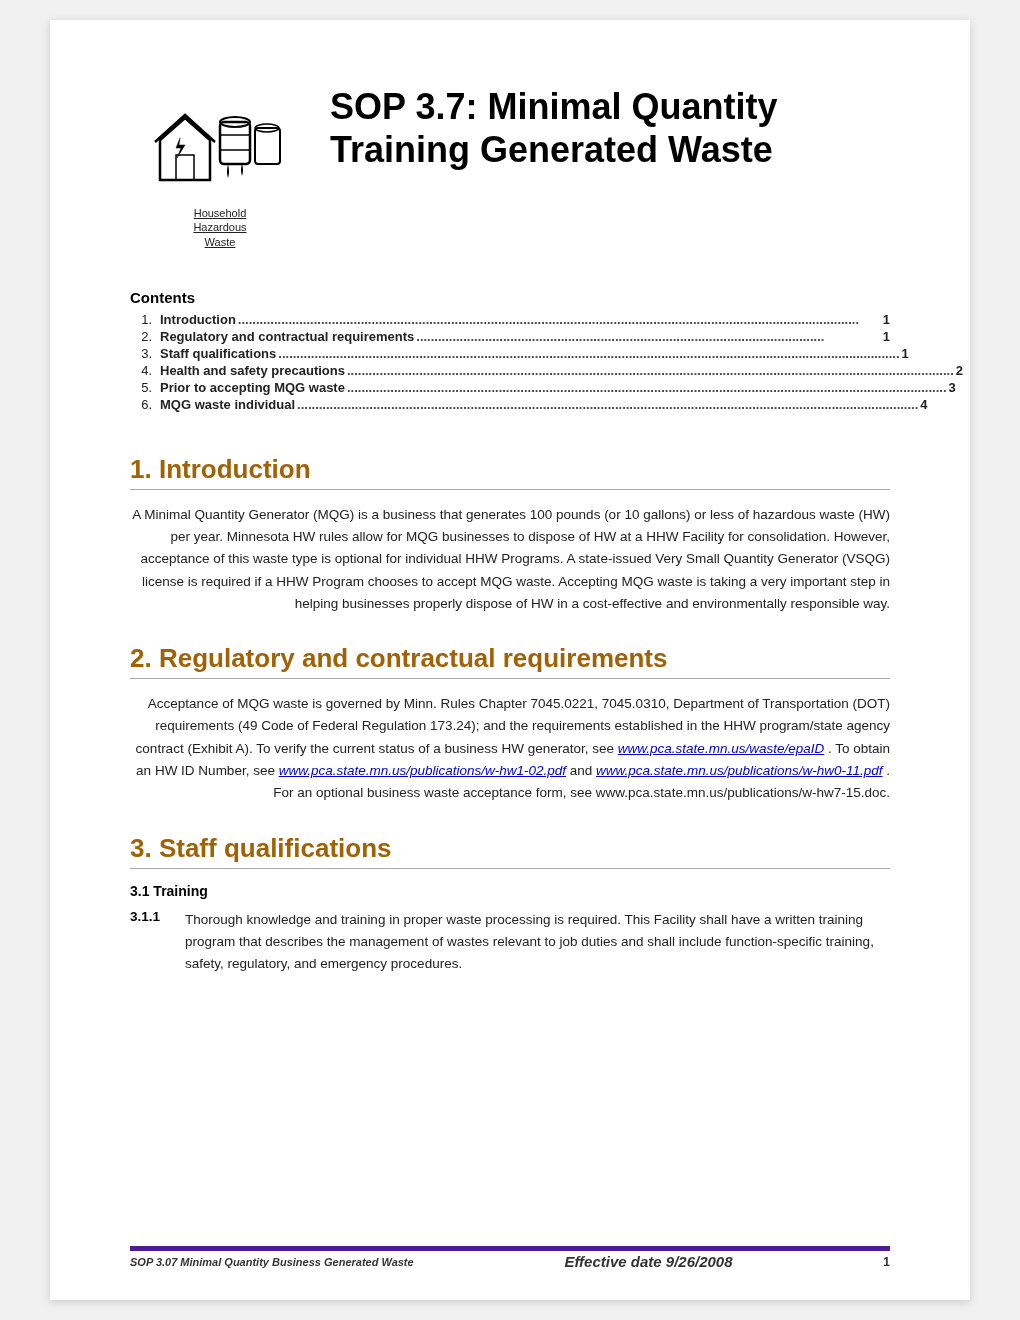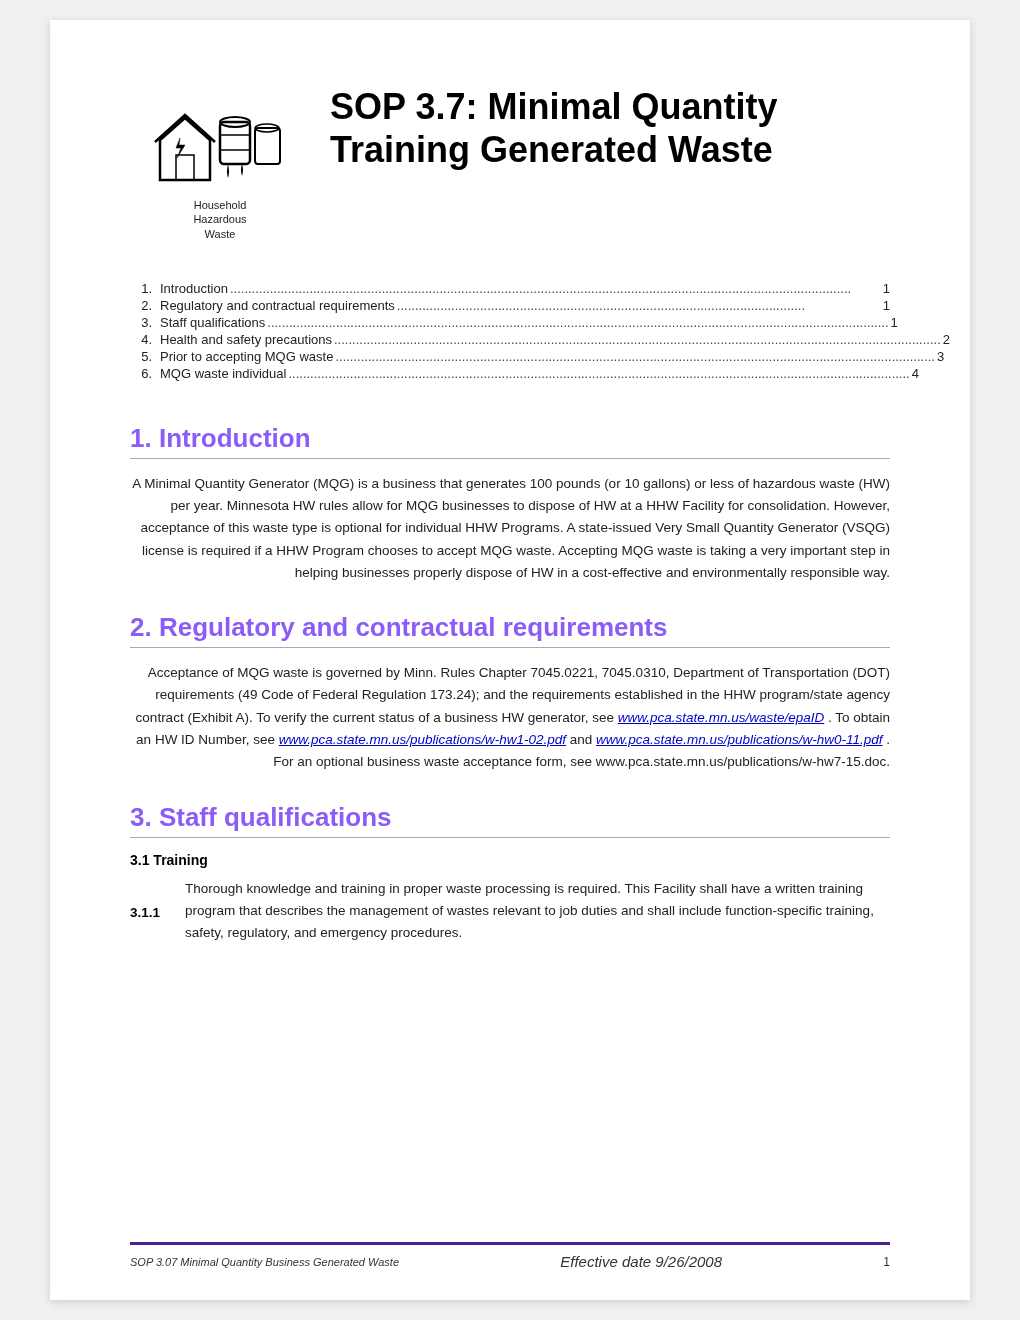--- a/index.html
+++ b/index.html
@@ -41,21 +41,22 @@
     .logo-svg {
       width: 140px;
       height: 110px;
     }
 
     .logo-caption {
       font-size: 11px;
       text-align: center;
       line-height: 1.3;
       color: #222;
-      margin-top: 8px;
+      margin-top: 16px;
+      text-decoration: underline;
     }
 
     .title-area {
       padding-left: 20px;
       padding-top: 5px;
     }
 
     .main-title {
       font-size: 36px;
       font-weight: bold;
@@ -91,20 +92,21 @@
     .toc-num {
       width: 30px;
       flex-shrink: 0;
       text-align: right;
       padding-right: 8px;
     }
 
     .toc-entry {
       flex: 1;
       display: flex;
+      font-weight: bold;
     }
 
     .toc-text {
       white-space: nowrap;
     }
 
     .toc-dots {
       flex: 1;
       overflow: hidden;
       margin: 0 2px;
@@ -112,21 +114,21 @@
     }
 
     .toc-page {
       flex-shrink: 0;
     }
 
     
     .section-heading {
       font-size: 26px;
       font-weight: bold;
-      color: #8b5cf6;
+      color: #a16207;
       border-bottom: 1px solid #aaa;
       padding-bottom: 4px;
       margin-bottom: 14px;
       margin-top: 28px;
     }
 
     .subsection-heading {
       font-size: 14px;
       font-weight: bold;
       color: #000;
@@ -154,41 +156,41 @@
       margin-bottom: 8px;
     }
 
     .num-label {
       font-size: 13.5px;
       font-weight: bold;
       color: #000;
       width: 55px;
       flex-shrink: 0;
       padding-top: 0;
-      margin-top: 27px;
     }
 
     .num-content {
       font-size: 13.5px;
       color: #222;
       line-height: 1.65;
       flex: 1;
     }
 
     
     .footer {
       position: absolute;
       bottom: 30px;
       left: 80px;
       right: 80px;
       display: flex;
       justify-content: space-between;
       align-items: center;
-      border-top: 3px solid #4c1d95;
-      padding-top: 8px;
+      border-top: 5px solid #4c1d95;
+      padding-top: 2px;
+      font-weight: bold;
     }
 
     .footer-left {
       font-size: 11px;
       font-style: italic;
       color: #333;
     }
 
     .footer-center {
       font-size: 15px;
@@ -237,20 +239,21 @@
 
     <div class="title-area">
       <div class="main-title">
         <span>SOP 3.7: Minimal Quantity</span><br>
         <span>Training Generated Waste</span>
       </div>
     </div>
   </div>
 
   <div class="contents-section">
+    <div class="contents-title">Contents</div>
     <ul class="contents-list">
       <li>
         <span class="toc-num">1.</span>
         <span class="toc-entry">
           <span class="toc-text">Introduction</span>
           <span class="toc-dots">............................................................................................................................................................................</span>
           <span class="toc-page">1</span>
         </span>
       </li>
       <li>

